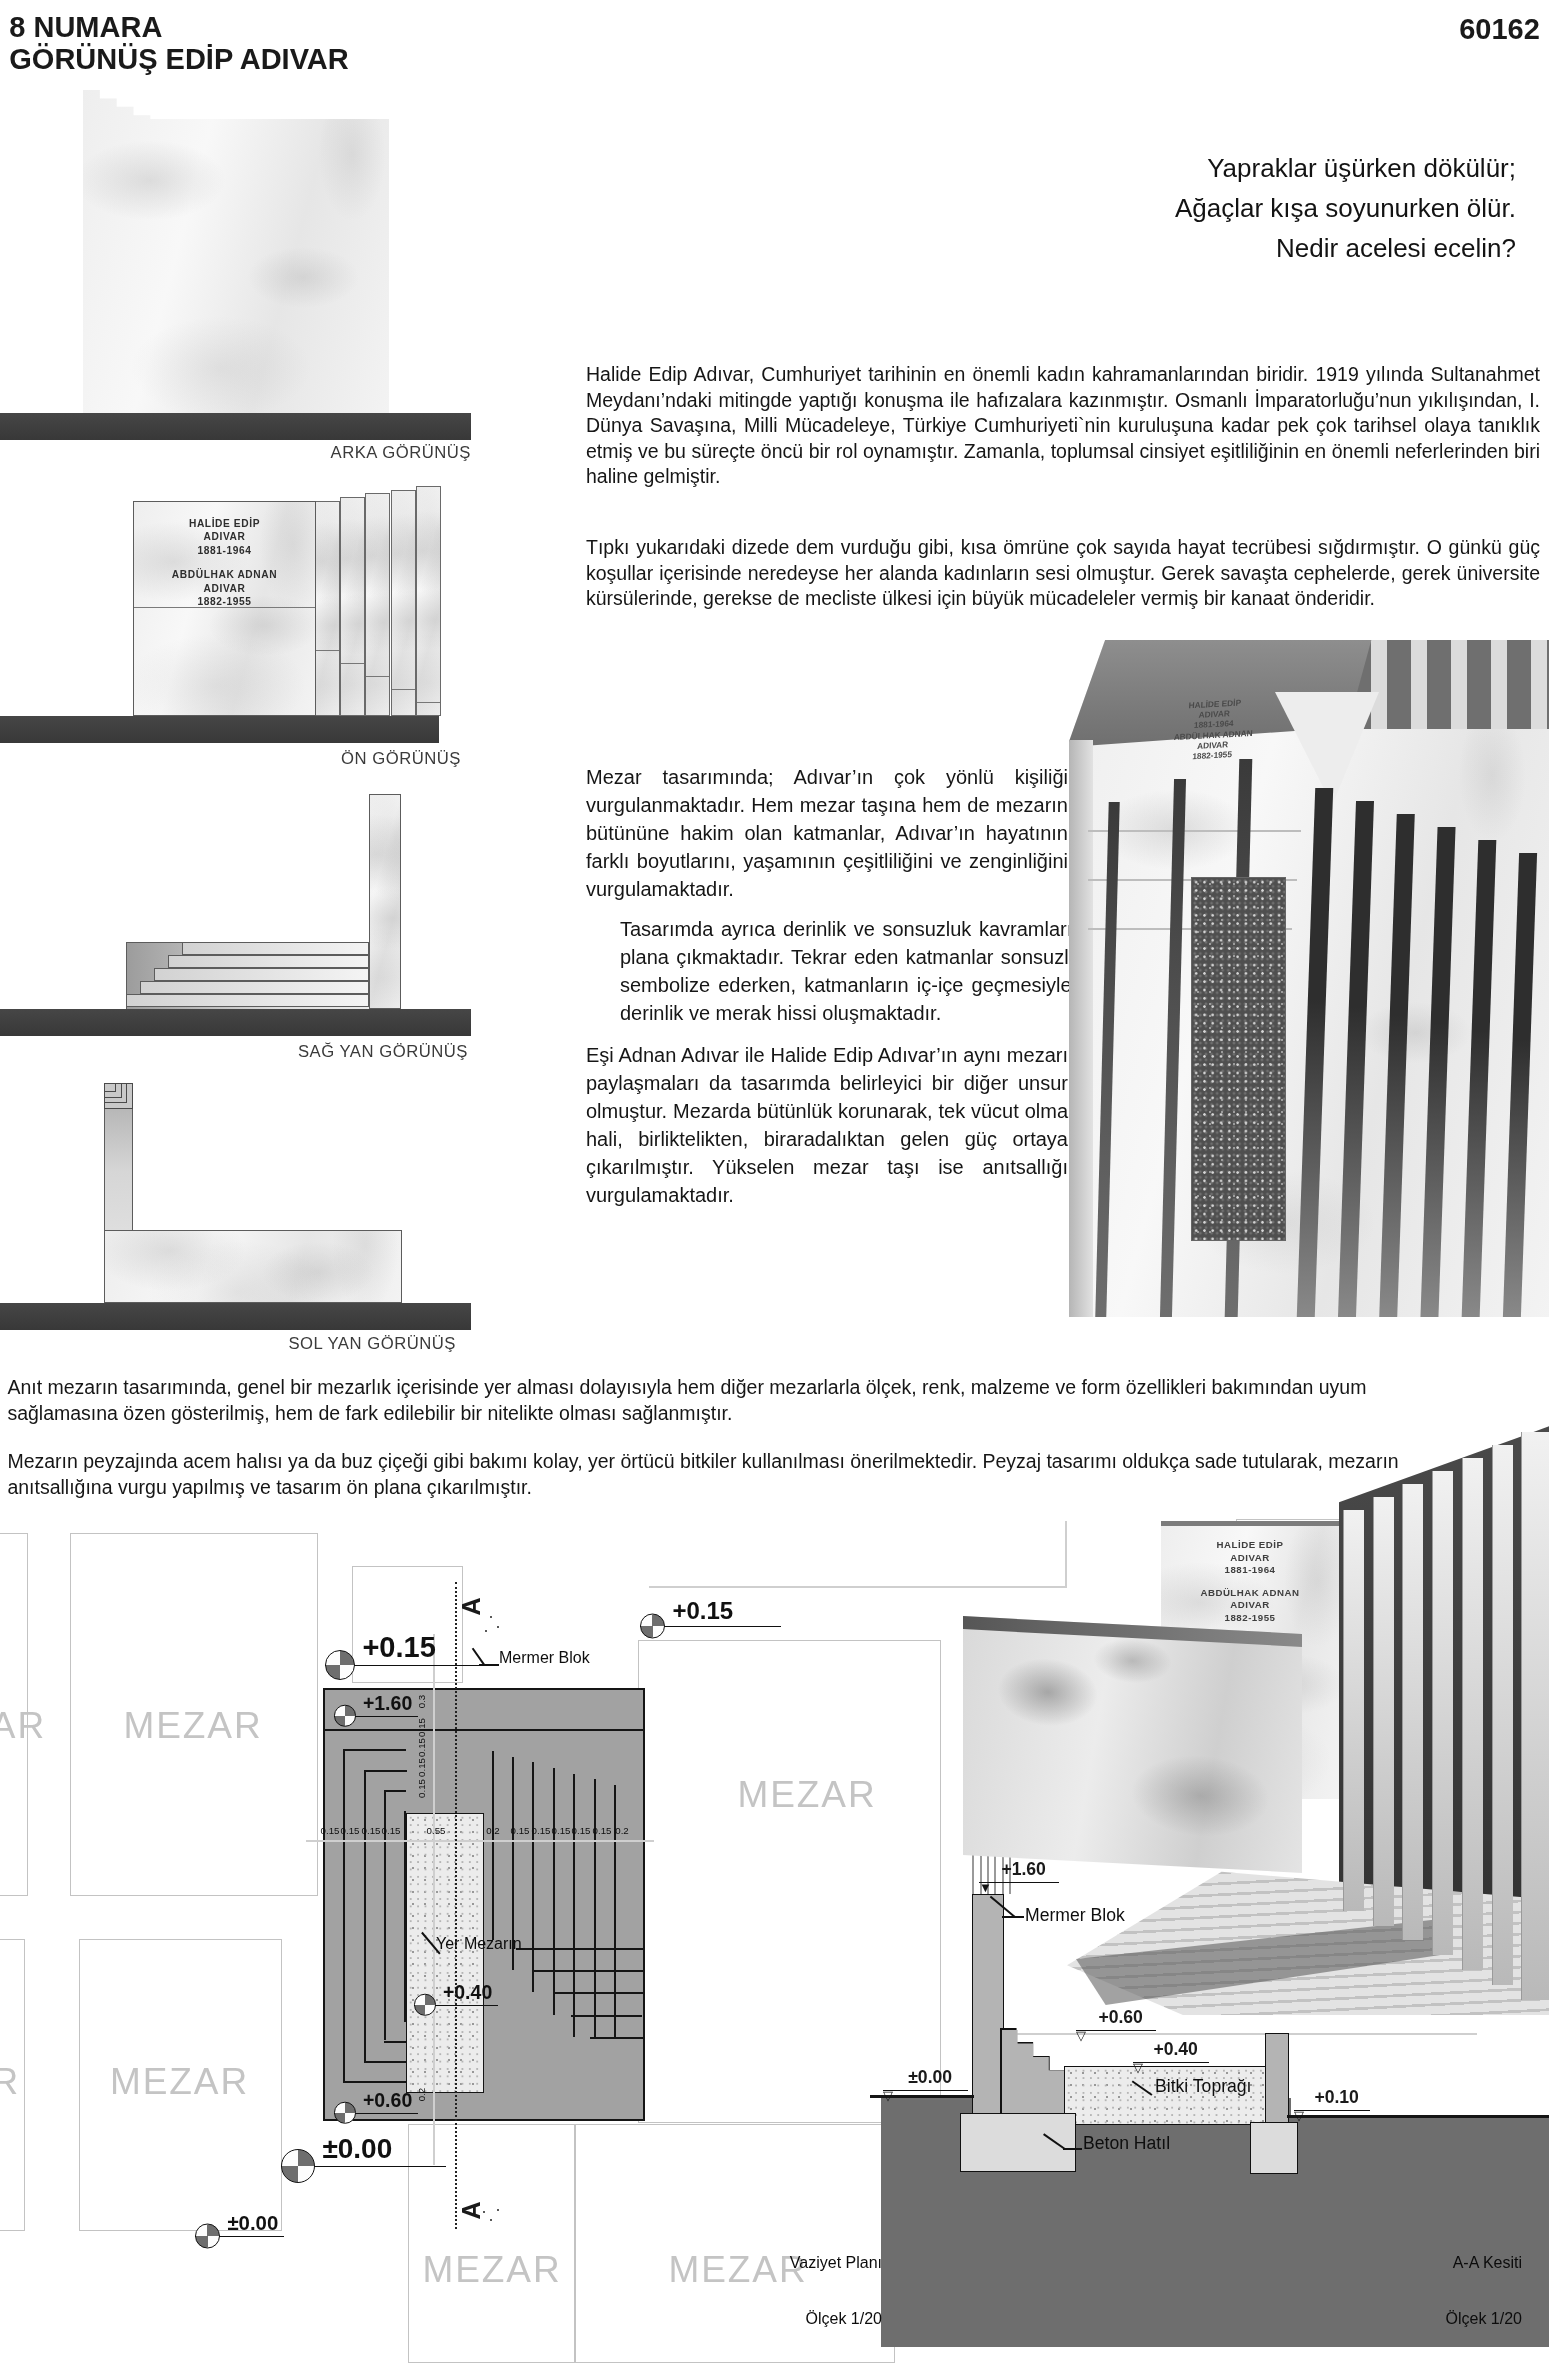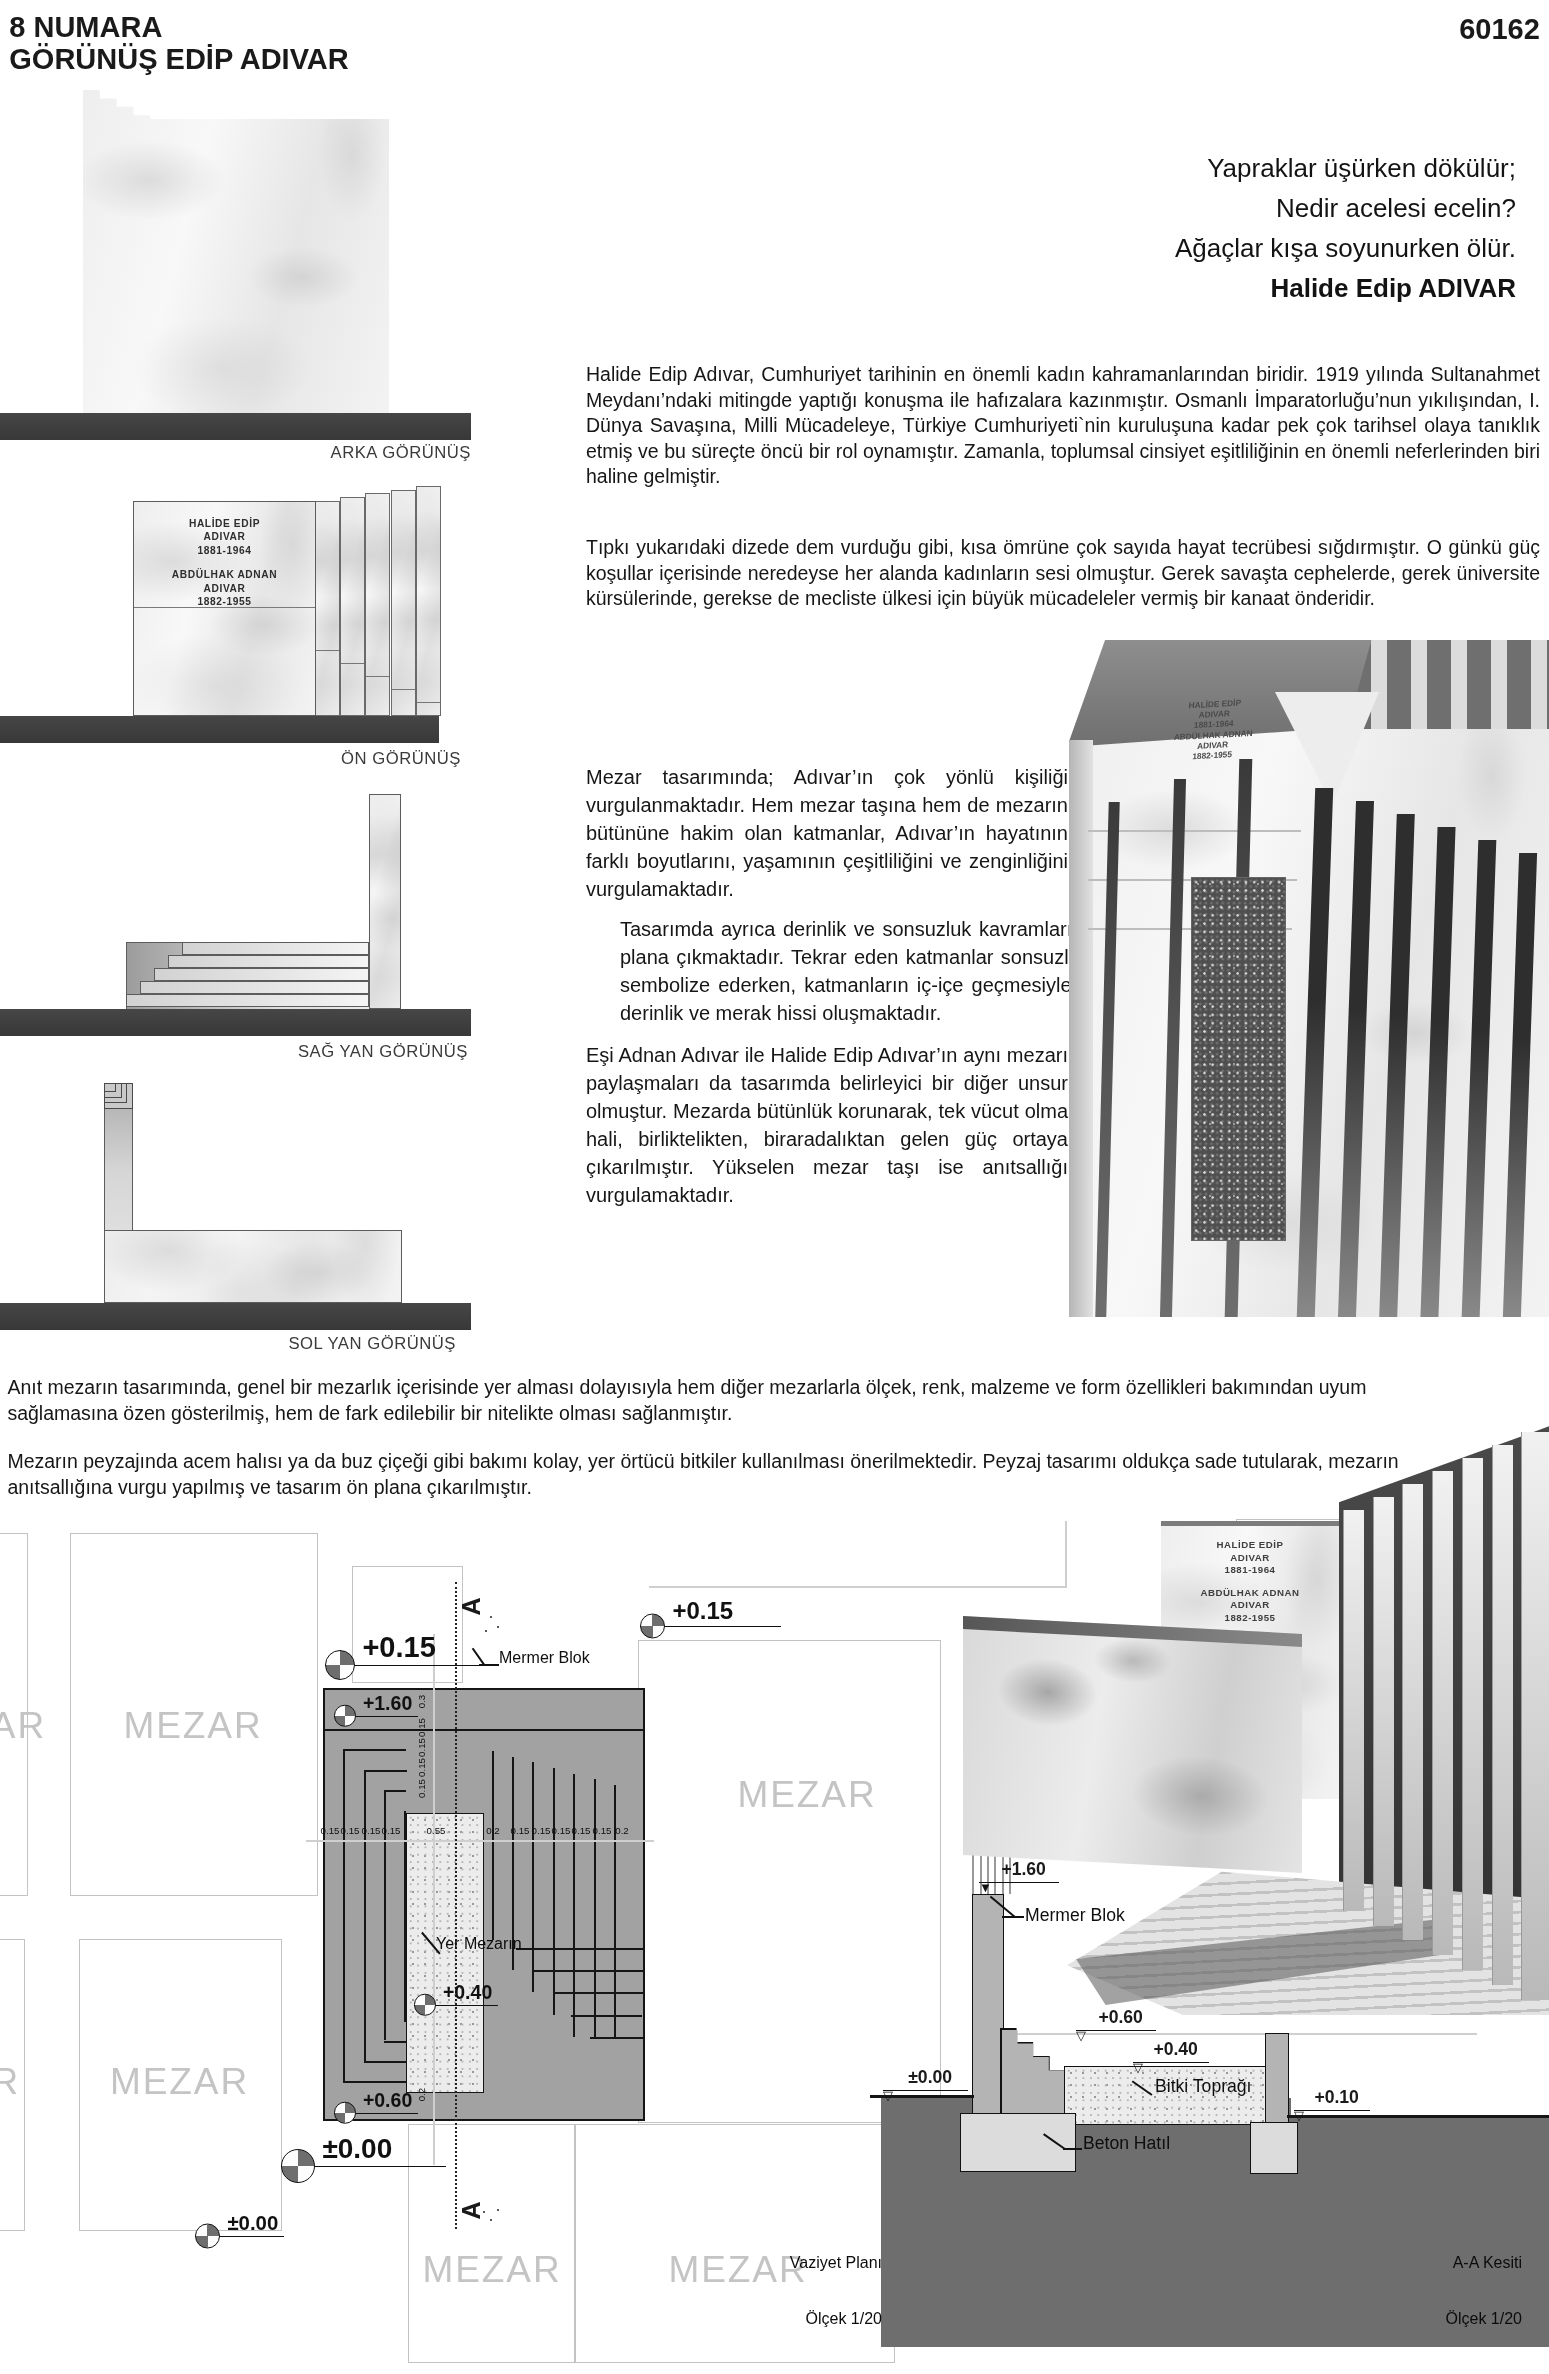--- a/index.html
+++ b/index.html
@@ -55,23 +55,22 @@
 <div id="board">
 
   <div class="abs" style="left:9.3px;top:11px;font-size:29px;font-weight:bold;line-height:32px;">
     <div>8 NUMARA</div>
     <div>GÖRÜNÜŞ EDİP ADIVAR</div>
   </div>
   <div class="abs" style="right:10.2px;top:13px;font-size:29px;font-weight:bold;">60162</div>
 
   <div class="abs" style="left:867px;top:148px;width:649px;text-align:right;font-size:26px;line-height:40px;color:#131313;">
     <div>Yapraklar üşürken dökülür;</div>
+    <div>Ağaçlar kışa soyunurken ölür.</div>
     <div>Nedir acelesi ecelin?</div>
-    <div>Ağaçlar kışa soyunurken ölür.</div>
-    <div style="font-weight:bold">Halide Edip ADIVAR</div>
   </div>
 
   <div class="abs marble" style="left:83px;top:90px;width:306px;height:323px;filter:drop-shadow(0 0 0.9px #8a8a8a);
        clip-path:polygon(0 0,5.5% 0,5.5% 2.6%,11% 2.6%,11% 5.2%,16.5% 5.2%,16.5% 7.8%,22% 7.8%,22% 9%,100% 9%,100% 100%,0 100%);"></div>
   <div class="gbar" style="left:0;top:413px;width:471px;"></div>
   <div class="vlabel" style="left:230px;top:443px;">ARKA GÖRÜNÜŞ</div>
 
   <div class="abs marble" style="left:133px;top:501px;width:183px;height:215px;border:1.4px solid #5c5c5c;box-sizing:border-box;z-index:3;">
     <div class="abs" style="left:0;top:105px;width:100%;height:1.4px;background:#7a7a7a;"></div>
     <div class="insc abs" style="left:0;top:15px;width:100%;font-size:10.2px;line-height:13.4px;letter-spacing:0.6px;">

